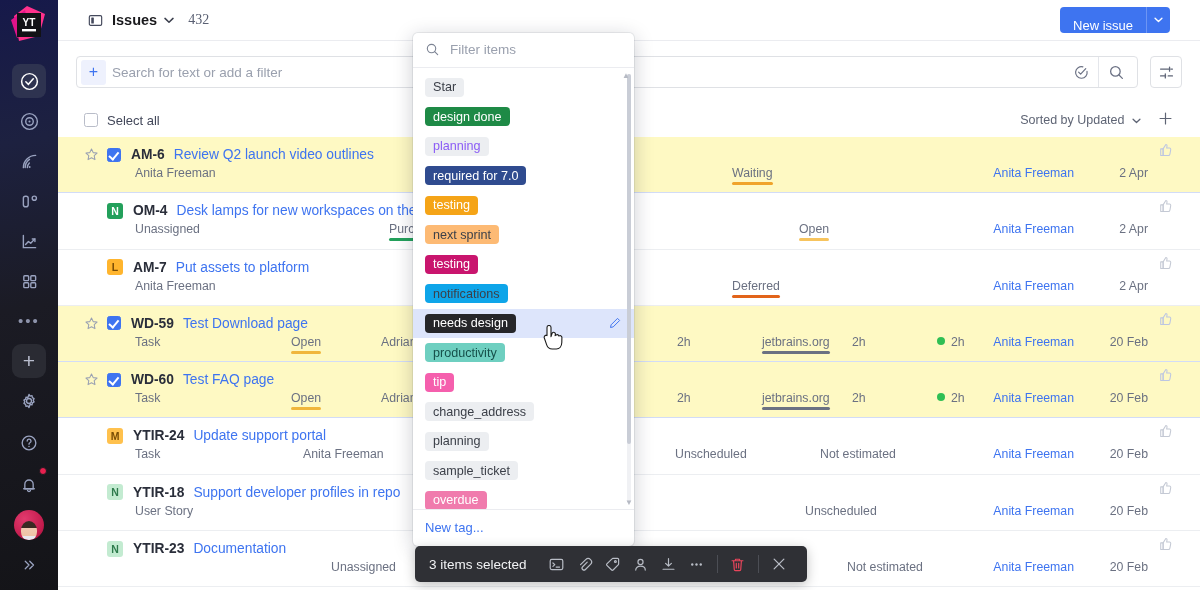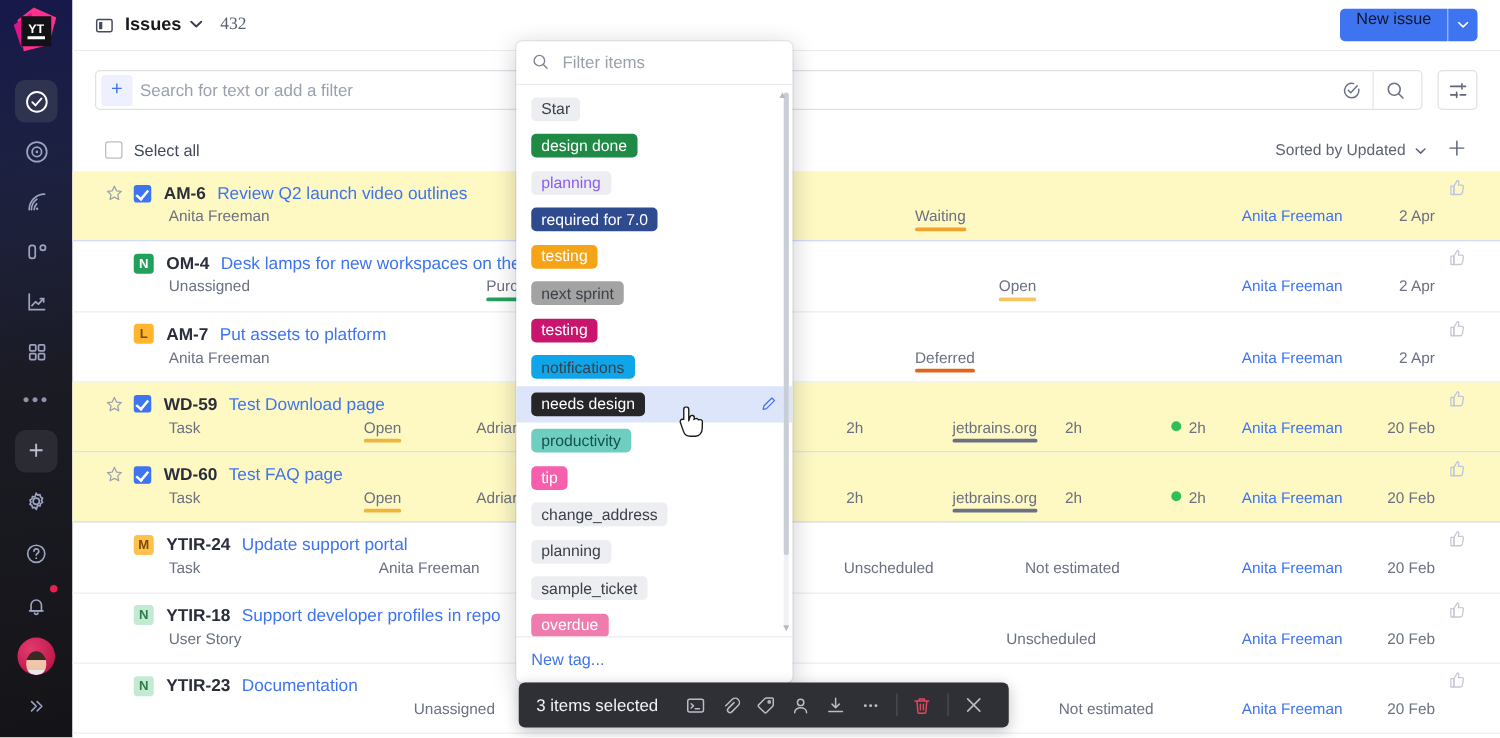--- a/index.html
+++ b/index.html
@@ -46,31 +46,31 @@
   .notif-wrap { position: relative; }
   .notif-dot {
     position:absolute; right:-1px; top:-1px; width:8px; height:8px; border-radius:50%;
     background:#e8204f; border: 1px solid #1a1a20;
   }
 
   
   .header {
     position: absolute; left: 58px; top: 0; width: 1142px; height: 41px;
     background: #fff; border-bottom: 1px solid #ebecf0;
-    display: flex; align-items: center; padding: 0 18px;
+    display: flex; align-items: center; padding: 0 30px;
   }
   .hdr-panel-icon { color:#44495c; display:flex; align-items:center; margin-right: 9px; cursor:pointer; }
   .hdr-title { font-size: 14.5px; font-weight: bold; color:#19191c; cursor:pointer; }
   .hdr-caret { margin-left: 7px; color:#3b3f4d; font-size: 10px; cursor:pointer; }
   .hdr-count { margin-left: 14px; font-size: 14px; color:#5a6073;font-family:Liberation Serif, serif; }
   .hdr-right { margin-left:auto; display:flex; align-items:stretch; }
   .btn-primary {
-    background:#3e74f0; color:#0f172a; font-size:13px; height:26px;
+    background:#3e74f0; color:#ffffff; font-size:13px; height:26px;
     border-radius:4px 0 0 4px; padding: 0 13px;
-    display:flex; align-items:flex-start; cursor:pointer; font-weight:400;
+    display:flex; align-items:flex-end; cursor:pointer; font-weight:400;
   }
   .btn-primary-caret {
     background:#3e74f0; color:#fff; width:24px; height:26px;
     border-radius:0 4px 4px 0; border-left:1px solid #6d95f4;
     display:flex; align-items:center; justify-content:center; font-size:10px; cursor:pointer;
   }
 
   
   .searchbar {
     position:absolute; left:58px; top:41px; width:1142px; height:62px;
@@ -610,21 +610,21 @@
       <div class="dd-item">
         <span class="tag" style="background:#eceef1;color:#8b5cf6">planning</span>
       </div>
       <div class="dd-item">
         <span class="tag" style="background:#2f4b8f;color:#fff">required for 7.0</span>
       </div>
       <div class="dd-item">
         <span class="tag" style="background:#f5a417;color:#fff">testing</span>
       </div>
       <div class="dd-item">
-        <span class="tag" style="background:#a3a3a3;color:#3c4049">next sprint</span>
+        <span class="tag" style="background:#fdba74;color:#3c4049">next sprint</span>
       </div>
       <div class="dd-item">
         <span class="tag" style="background:#c9156e;color:#fff">testing</span>
       </div>
       <div class="dd-item">
         <span class="tag" style="background:#0ea5e9;color:#3c4049">notifications</span>
       </div>
       <div class="dd-item active">
         <span class="tag" style="background:#262629;color:#fff">needs design</span>
         <span class="pencil">

